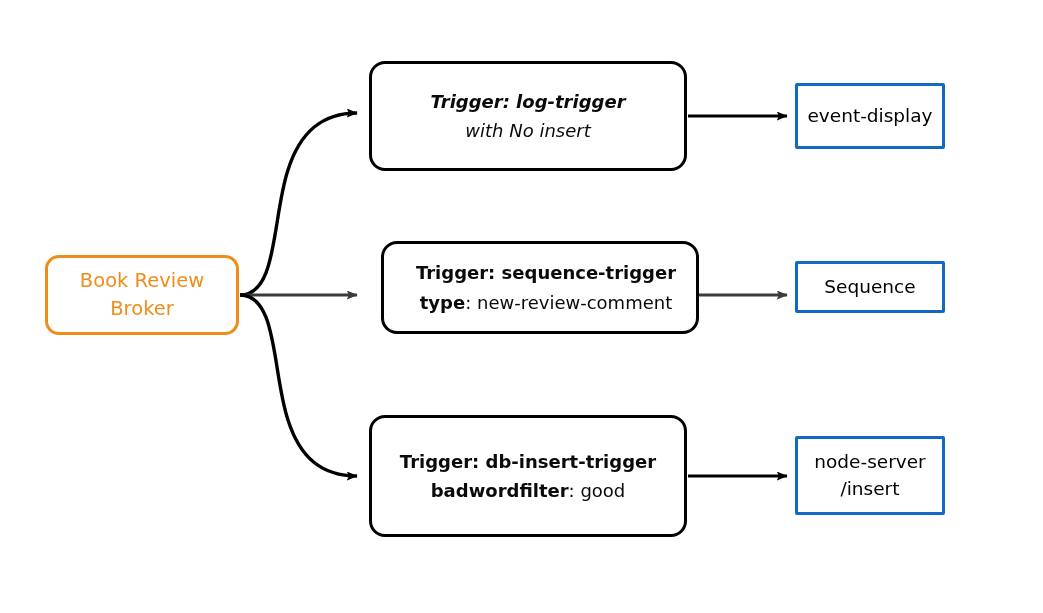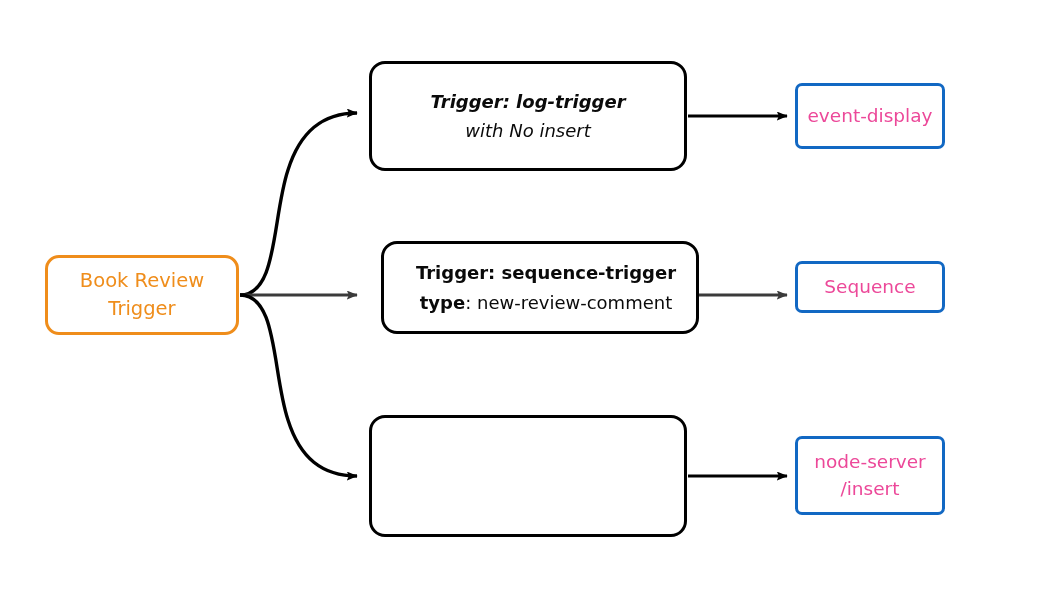--- a/index.html
+++ b/index.html
@@ -45,22 +45,22 @@
   }
   .node-trigger {
     border: 3px solid #000000;
     border-radius: 16px;
     color: #0a0a0a;
     font-size: 18px;
     line-height: 1.62;
   }
   .node-sink {
     border: 3px solid #1268c3;
-    border-radius: 7px;
-    color: #ec4899;
+    border-radius: 2px;
+    color: #000000;
     font-size: 18.5px;
     line-height: 1.45;
   }
   .line {
     white-space: nowrap;
   }
   .line b {
     font-weight: 700;
   }
   .line span.reg {
@@ -90,21 +90,21 @@
 
     <path d="M688,116 L787,116" fill="none" stroke="#000000" stroke-width="3.2" marker-end="url(#arrowBlack)"></path>
 
     <path d="M688,295 L787,295" fill="none" stroke="#3b3b3b" stroke-width="3.2" marker-end="url(#arrowGray)"></path>
 
     <path d="M688,476 L787,476" fill="none" stroke="#000000" stroke-width="3.2" marker-end="url(#arrowBlack)"></path>
   </svg>
 
   <div class="node node-broker" style="left:45px; top:255px; width:194px; height:80px;">
     <div class="line">Book Review</div>
-    <div class="line">Trigger</div>
+    <div class="line">Broker</div>
   </div>
 
   <div class="node node-trigger" style="left:369px; top:61px; width:318px; height:110px;font-style:italic;">
     <div class="line">
       <b>Trigger: log-trigger</b>
     </div>
     <div class="line">
       <b></b><span class="reg">with No insert</span>
     </div>
   </div>
@@ -112,20 +112,26 @@
   <div class="node node-trigger" style="left:381px; top:241px; width:318px; height:93px;padding-left:12px;">
     <div class="line">
       <b>Trigger: sequence-trigger</b>
     </div>
     <div class="line">
       <b>type</b><span class="reg">: new-review-comment</span>
     </div>
   </div>
 
   <div class="node node-trigger" style="left:369px; top:415px; width:318px; height:122px;">
+    <div class="line">
+      <b>Trigger: db-insert-trigger</b>
+    </div>
+    <div class="line">
+      <b>badwordfilter</b><span class="reg">: good</span>
+    </div>
   </div>
 
   <div class="node node-sink" style="left:795px; top:83px; width:150px; height:66px;">
     <div class="line">event-display</div>
   </div>
 
   <div class="node node-sink" style="left:795px; top:261px; width:150px; height:52px;">
     <div class="line">Sequence</div>
   </div>
 

